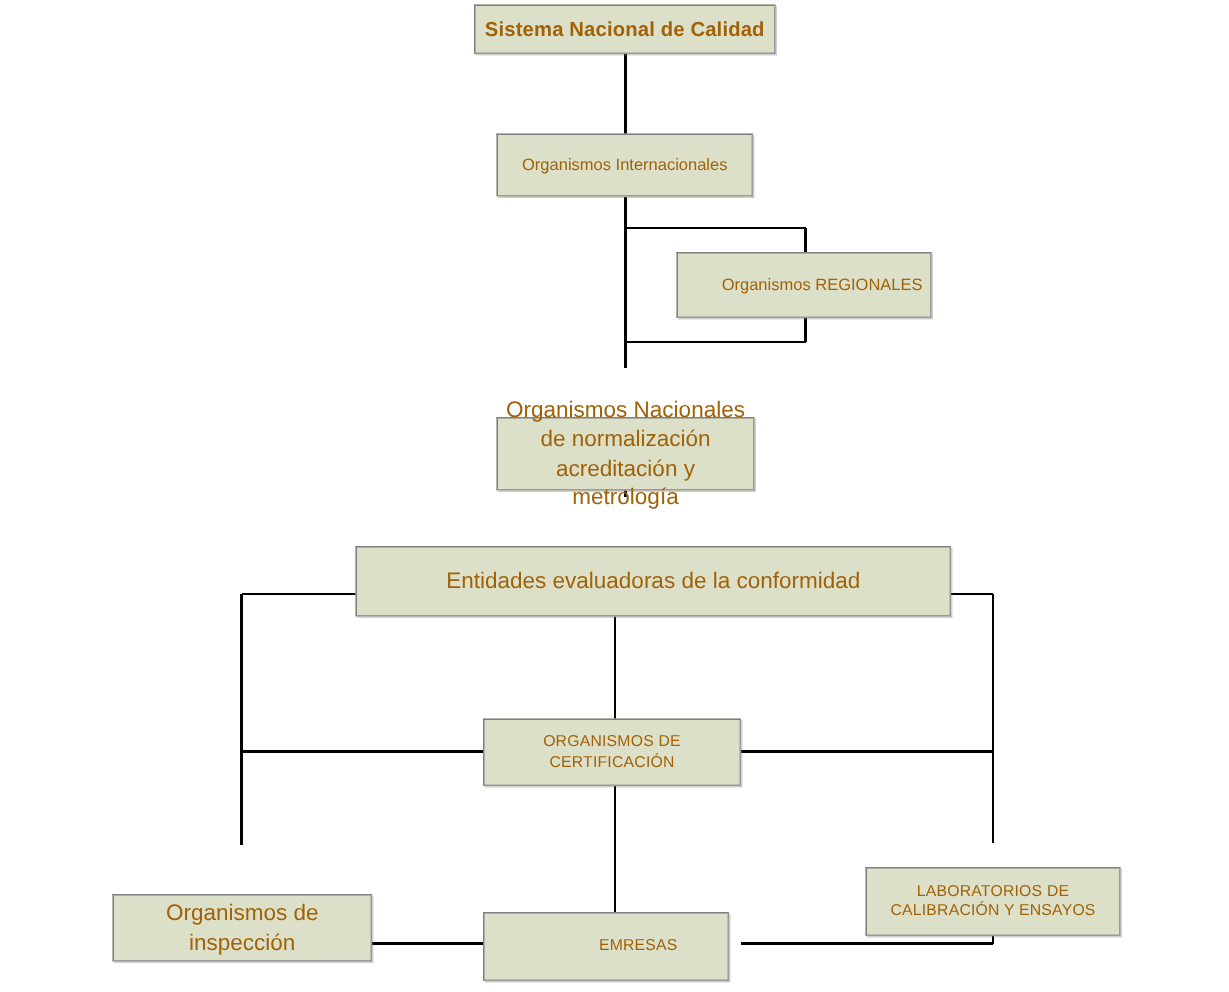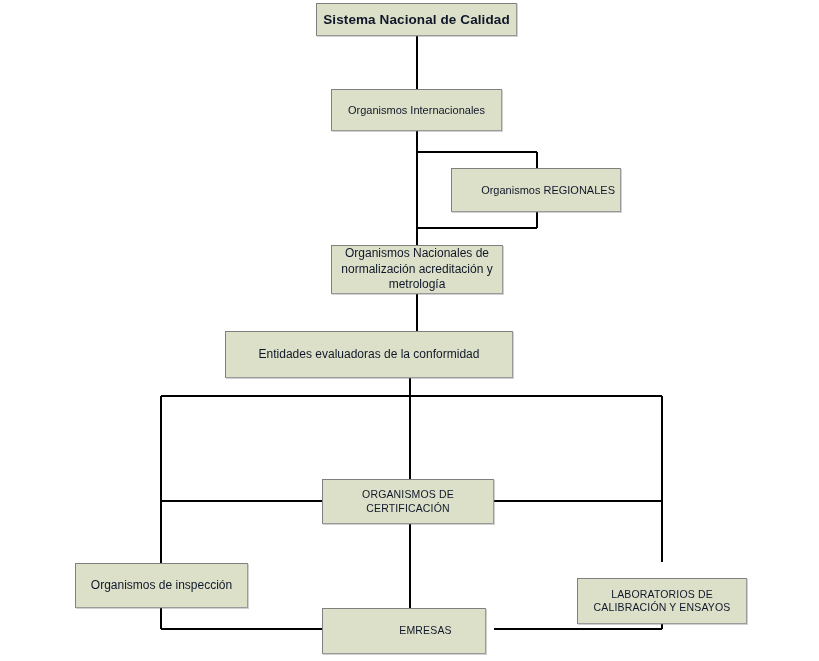--- a/index.html
+++ b/index.html
@@ -30,34 +30,34 @@
     position: absolute;
     box-sizing: border-box;
     background: #dde0c8;
     border: 1px solid #7f7f7f;
     border-right-color: #9a9a9a;
     border-bottom-color: #9a9a9a;
     display: flex;
     align-items: center;
     justify-content: center;
     text-align: center;
-    color: #0f172a;
+    color: #a16207;
     line-height: 1.28;
     box-shadow: 1px 1px 0 rgba(120,120,120,0.35);
   }
   .node-label {
     display: block;
     width: 100%;
     padding: 0 5px;
     box-sizing: border-box;
     white-space: pre-line;
   }
   .n-title { font-size: 13.5px; font-weight: bold; letter-spacing: 0.1px; }
   .n-reg   { font-size: 11px; }
-  .n-small { font-size: 12px; }
+  .n-small { font-size: 15px; margin-top: 33px; }
   .n-caps  { font-size: 10.5px; letter-spacing: 0.15px; }
 </style>
 </head>
 <body>
 
 <div id="diagram-root">
 
   <svg class="flow-svg" viewBox="0 0 819 661" preserveAspectRatio="none" shape-rendering="crispEdges">
     <g stroke="#000000" stroke-width="1.4" fill="none">
 
@@ -100,21 +100,21 @@
   </div>
 
   <div class="node-box n-reg" style="left:451px; top:168px; width:170px; height:44px;text-align:right;">
     <span class="node-label">Organismos REGIONALES</span>
   </div>
 
   <div class="node-box n-small" style="left:331px; top:245px; width:172px; height:49px;">
     <span class="node-label">Organismos Nacionales de normalización acreditación y metrología</span>
   </div>
 
-  <div class="node-box n-small" style="left:225px; top:331px; width:288px; height:47px;justify-content:flex-end;">
+  <div class="node-box n-small" style="left:237px; top:331px; width:397px; height:47px;justify-content:flex-end;">
     <span class="node-label">Entidades evaluadoras de la conformidad</span>
   </div>
 
   <div class="node-box n-caps" style="left:322px; top:479px; width:172px; height:45px;justify-content:flex-end;">
     <span class="node-label">ORGANISMOS DE CERTIFICACIÓN</span>
   </div>
 
   <div class="node-box n-small" style="left:75px; top:563px; width:173px; height:45px;">
     <span class="node-label">Organismos de inspección</span>
   </div>

